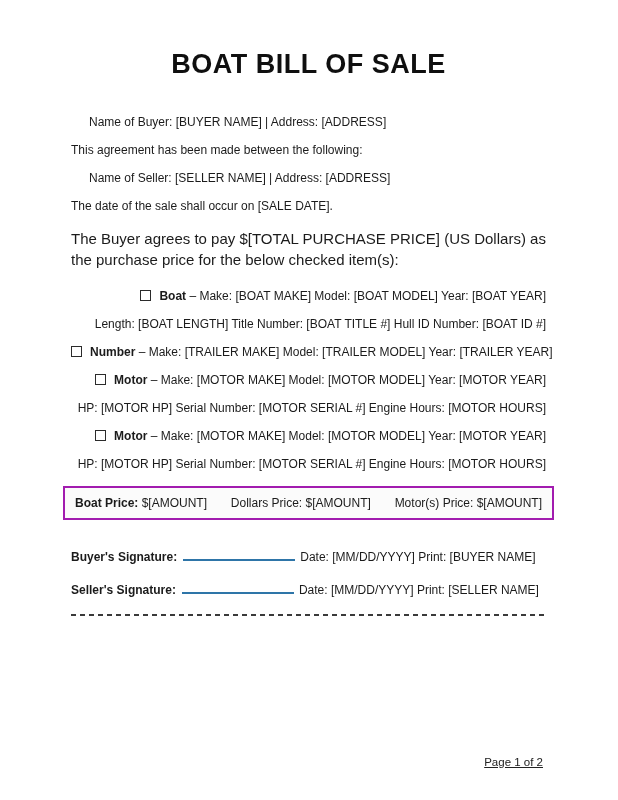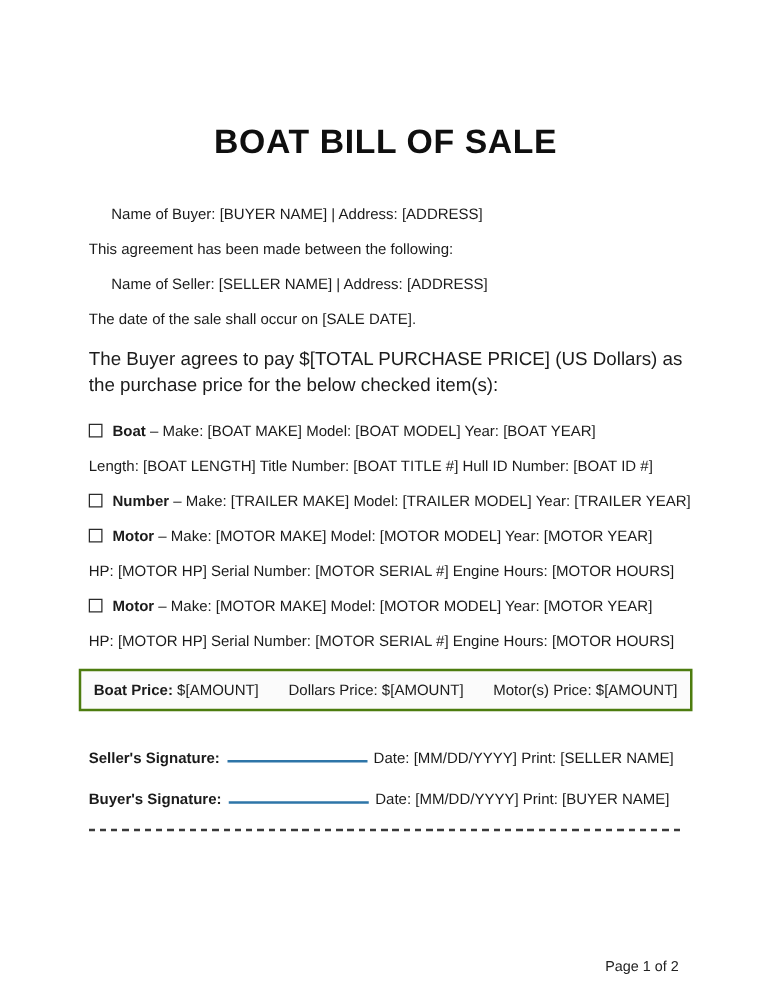--- a/index.html
+++ b/index.html
@@ -2,39 +2,39 @@
 <html><head>
 <meta charset="utf-8">
 <style>
   html,body{margin:0;padding:0;}
   body{
     width:618px;height:800px;background:#ffffff;
     font-family:"Liberation Sans","DejaVu Sans",sans-serif;
     color:#1b1b1b;overflow:hidden;
   }
   .doc{position:relative;box-sizing:border-box;width:618px;height:800px;
-       padding:98px 72px 0 71px;}
+       padding:49px 72px 0 71px;}
   .title{text-align:center;font-size:27px;font-weight:bold;color:#0f0f0f;
          letter-spacing:.5px;margin:0 0 36px 0;}
   .line{font-size:12px;line-height:12px;margin:0 0 16px 0;white-space:nowrap;}
   .indent{margin-left:18px;}
   .para{font-size:15px;line-height:1.4;margin:4px 0 20px 0;}
-  .group{margin-top:4px;}
+  .group{margin-top:4px;text-align:right;}
   .cb{display:inline-block;width:9px;height:9px;border:1.5px solid #2b2b2b;
       background:#fff;margin-right:8px;vertical-align:-1px;}
   .b{font-weight:bold;}
   .pricebox{display:flex;justify-content:space-between;align-items:center;
-            border:2px solid #4d7c0f;background:#fbfbfb;
+            border:2px solid #a21caf;background:#fbfbfb;
             margin:6px -8px 28px -8px;padding:8px 10px;font-size:12px;}
   .sigrow{font-size:12px;line-height:14px;margin:0 0 17px 0;white-space:nowrap;}
   .sigline{display:inline-block;width:112px;height:11px;
            border-bottom:2px solid #2e75a8;margin:0 5px 0 6px;}
   .divider{height:2px;margin:10px 0 22px 0;
            background:repeating-linear-gradient(90deg,#3a3a3a 0 5px,transparent 5px 9px);}
-  .footer{position:absolute;right:75px;bottom:20px;font-size:11.5px;color:#222;}
+  .footer{position:absolute;right:75px;bottom:32px;font-size:11.5px;color:#222;text-decoration:underline;}
 </style>
 </head>
 <body>
 
 <div class="doc">
 
   <h1 class="title">BOAT BILL OF SALE</h1>
 
   <div class="line indent">Name of Buyer: [BUYER NAME]  |  Address: [ADDRESS]</div>
   <div class="line">This agreement has been made between the following:</div>
@@ -69,25 +69,25 @@
     <div class="line">HP: [MOTOR HP] Serial Number: [MOTOR SERIAL #] Engine Hours: [MOTOR HOURS]</div>
   </div>
 
   <div class="pricebox">
     <span><span class="b">Boat Price:</span><span> $[AMOUNT]</span></span>
     <span>Dollars Price: $[AMOUNT]</span>
     <span>Motor(s) Price: $[AMOUNT]</span>
   </div>
 
   <div class="sigrow">
-    <span class="b">Seller's Signature:</span><span class="sigline"></span><span>Date: [MM/DD/YYYY] Print: [SELLER NAME]</span>
+    <span class="b">Buyer's Signature:</span><span class="sigline"></span><span>Date: [MM/DD/YYYY] Print: [BUYER NAME]</span>
   </div>
 
   <div class="sigrow">
-    <span class="b">Buyer's Signature:</span><span class="sigline"></span><span>Date: [MM/DD/YYYY] Print: [BUYER NAME]</span>
+    <span class="b">Seller's Signature:</span><span class="sigline"></span><span>Date: [MM/DD/YYYY] Print: [SELLER NAME]</span>
   </div>
 
   <div class="divider"></div>
 
 
 
   <div class="footer">Page 1 of 2</div>
 </div>
 
 </body></html>

